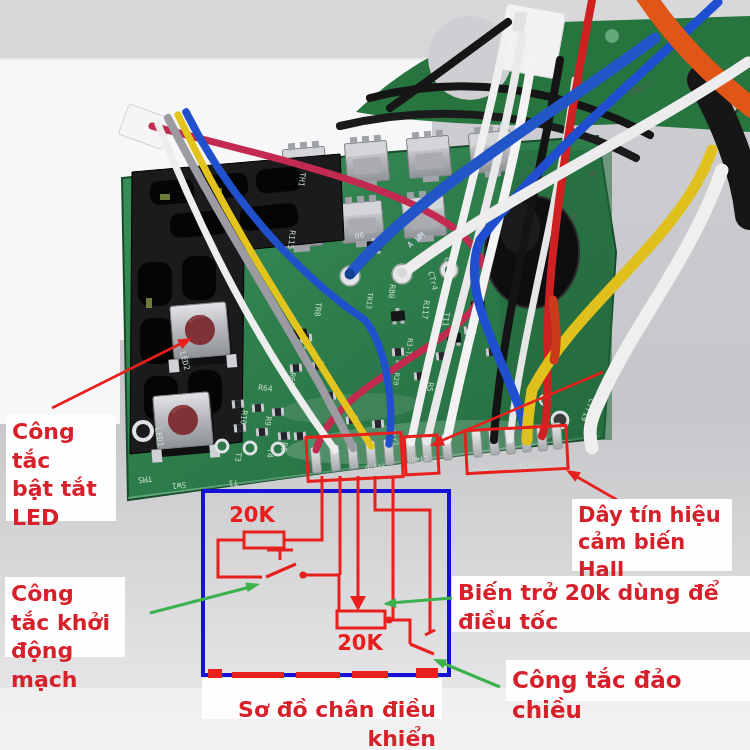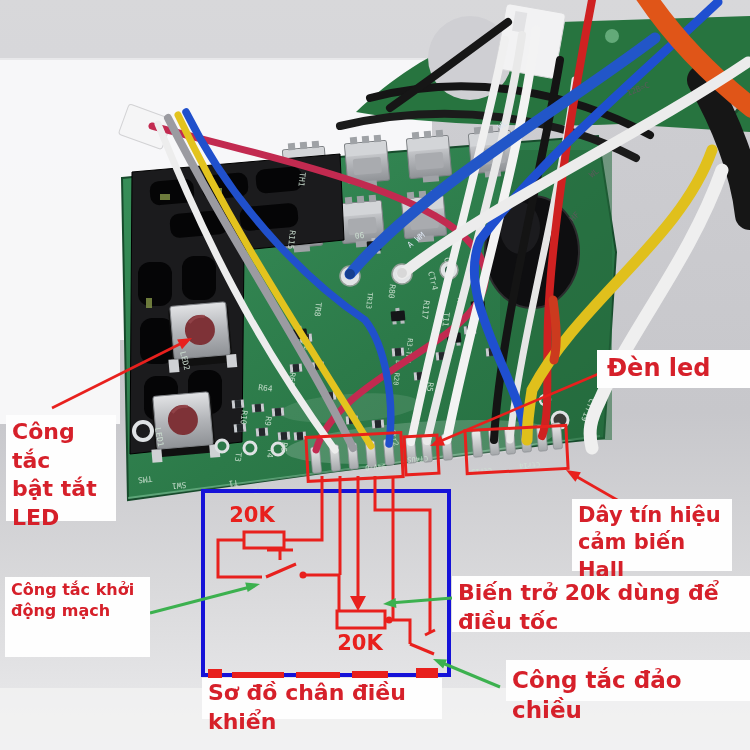--- a/index.html
+++ b/index.html
@@ -14,24 +14,24 @@
   .annfill{fill:var(--ann_red);stroke:none}
   .annb{stroke:var(--ann_blue);stroke-width:4;fill:none}
   .anng{stroke:var(--ann_green);stroke-width:3;fill:none}
   .anngf{fill:var(--ann_green);stroke:none}
   .sch20k{fill:var(--ann_red);font:bold 21px "DejaVu Sans",sans-serif;text-anchor:middle}
   .lbl{position:absolute;background:#fefefe;color:var(--label_red);
        font-weight:bold;white-space:pre-line;line-height:1.3;box-sizing:border-box;padding:3px 6px}
   .lb1{left:6px;top:415px;width:110px;height:106px;font-size:22px}
   .lb2{left:597px;top:350px;width:153px;height:38px;font-size:24px;padding-left:10px}
   .lb3{left:572px;top:499px;width:160px;height:72px;font-size:21px}
-  .lb4{left:5px;top:577px;width:145px;height:80px;font-size:16px}
+  .lb4{left:5px;top:577px;width:120px;height:80px;font-size:22px}
   .lb5{left:452px;top:576px;width:298px;height:56px;font-size:22px}
   .lb6{left:506px;top:660px;width:244px;height:41px;font-size:23px;padding-top:6px}
-  .lb7{left:202px;top:678px;width:240px;height:41px;font-size:22px;padding-top:1px;text-align:left}
+  .lb7{left:202px;top:678px;width:240px;height:41px;font-size:22px;padding-top:18px;text-align:right}
 </style>
 </head>
 <body>
 
 <div id="stage">
 
 <svg width="750" height="750" viewBox="0 0 750 750">
   <defs>
     <linearGradient id="met" x1="0" y1="0" x2="0" y2="1">
       <stop offset="0" stop-color="#e2e3e5"></stop>
@@ -344,21 +344,20 @@
       <rect x="296" y="672" width="44" height="7"></rect>
       <rect x="352" y="671" width="36" height="7"></rect>
       <rect x="416" y="668" width="22" height="18"></rect>
     </g>
   </g>
 </svg>
 
 <div class="lbl lb1">Công tắc
 bật tắt
  LED</div>
-<div class="lbl lb2">Đèn led</div>
 <div class="lbl lb3">Dây tín hiệu
 cảm biến Hall</div>
 <div class="lbl lb4">Công tắc khởi
 động mạch</div>
 <div class="lbl lb5">Biến trở 20k dùng để
  điều tốc</div>
 <div class="lbl lb6">Công tắc đảo chiều</div>
 <div class="lbl lb7">Sơ đồ chân điều khiển</div>
 
 </div>

